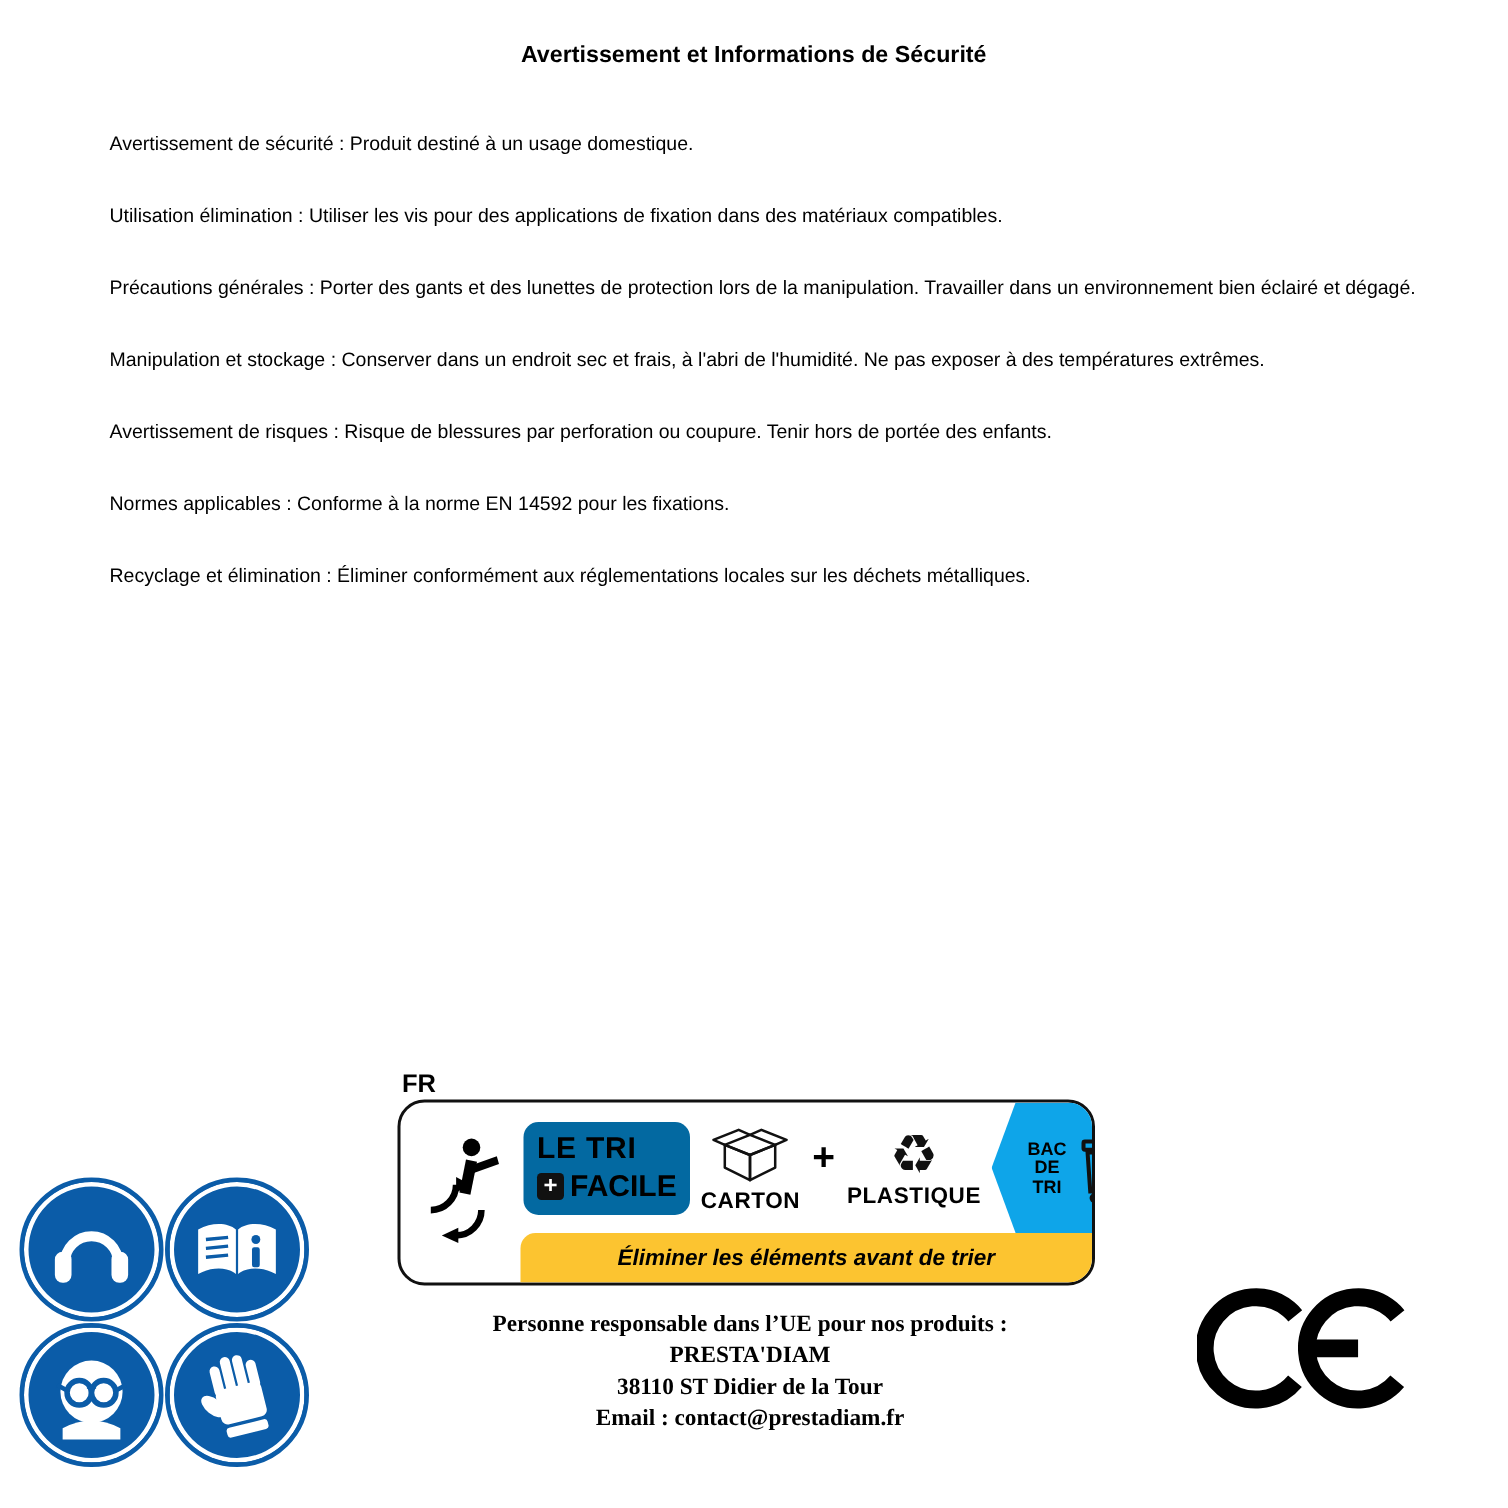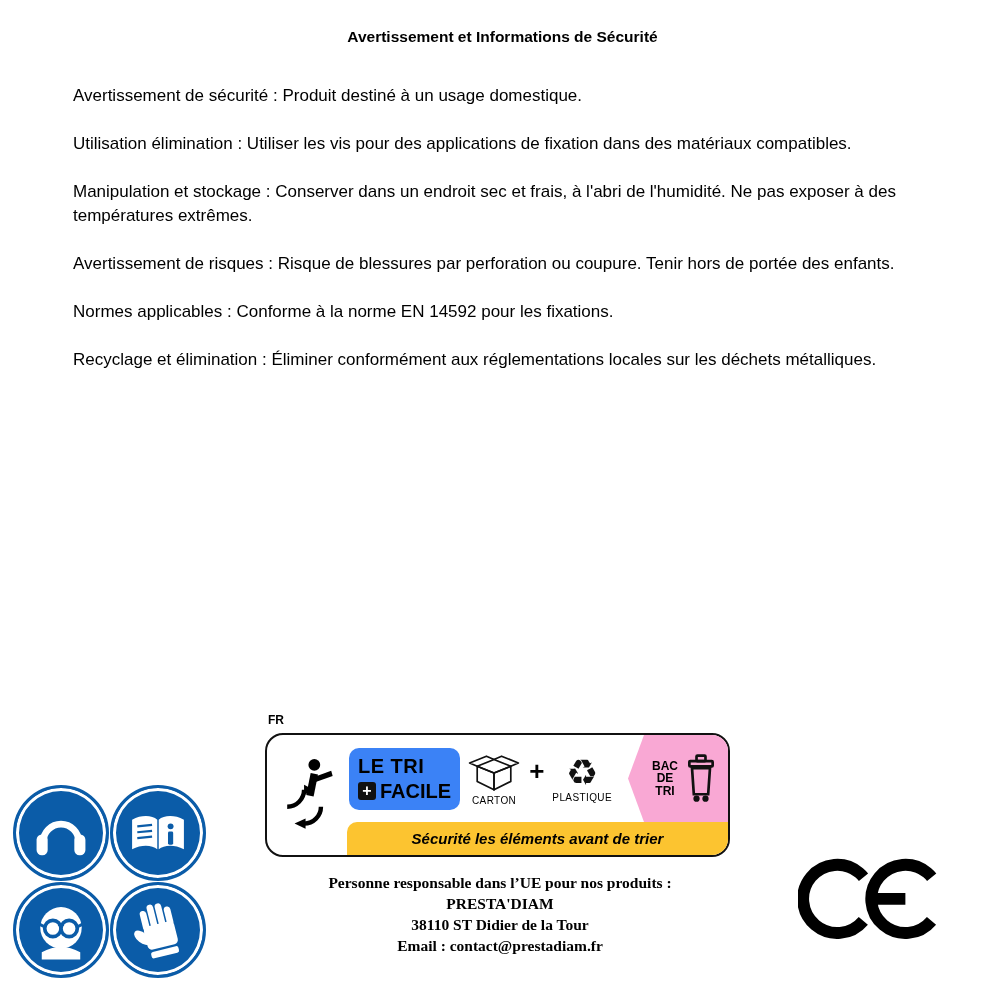--- a/index.html
+++ b/index.html
@@ -1,42 +1,42 @@
 <!DOCTYPE html>
 <html><head>
 <meta charset="utf-8">
 <style>
   html,body{margin:0;padding:0;background:#fff;}
   .page{position:relative;width:1005px;height:1005px;background:#fff;overflow:hidden;
         font-family:"Liberation Sans",sans-serif;color:#000;}
   .title{position:absolute;top:28px;left:0;width:100%;text-align:center;
          font-size:15.5px;font-weight:bold;margin:0;}
-  .body-text{position:absolute;top:84px;left:73px;width:898px;font-size:17px;line-height:24px;}
+  .body-text{position:absolute;top:84px;left:73px;width:898px;font-size:13px;line-height:24px;}
   .body-text p{margin:0 0 24px 0;}
 
   
-  .fr-code{position:absolute;left:268px;top:713px;font-size:12px;font-weight:bold;}
+  .fr-code{position:absolute;left:268px;top:713px;font-size:17px;font-weight:bold;}
   .sorting-label{position:absolute;left:265px;top:733px;width:465px;height:124px;
                  border:2.5px solid #111;border-radius:18px;background:#fff;
                  display:flex;overflow:hidden;box-sizing:border-box;}
   .triman{width:80px;flex:0 0 80px;display:flex;align-items:center;justify-content:center;}
   .label-right{flex:1;display:flex;flex-direction:column;min-width:0;}
   .label-top{flex:1;display:flex;align-items:center;gap:7px;padding-left:2px;}
-  .tri-facile-box{background:#3b82f6;border-radius:10px;padding:7px 9px;display:flex;
+  .tri-facile-box{background:#0369a1;border-radius:10px;padding:7px 9px;display:flex;
                   flex-direction:column;gap:2px;}
   .tri-line1{font-size:20px;font-weight:bold;letter-spacing:.5px;}
   .tri-line2{display:flex;align-items:center;gap:4px;font-size:20px;font-weight:bold;}
   .plus-sq{width:18px;height:18px;background:#111;color:#fff;display:flex;align-items:center;
            justify-content:center;font-size:16px;font-weight:bold;border-radius:3px;}
   .material{display:flex;flex-direction:column;align-items:center;gap:1px;}
-  .mat-label{font-size:10px;font-weight:normal;letter-spacing:.4px;}
+  .mat-label{font-size:15px;font-weight:bold;letter-spacing:.4px;}
   .plus-big{font-size:26px;font-weight:bold;margin:0 1px 14px 1px;}
   .recycle-glyph{font-size:36px;line-height:36px;color:#111;}
   .bac-flag{margin-left:auto;height:100%;display:flex;align-items:center;gap:5px;
-            background:#f9a8d4;clip-path:polygon(16px 0,100% 0,100% 100%,16px 100%,0 50%);
+            background:#0ea5e9;clip-path:polygon(16px 0,100% 0,100% 100%,16px 100%,0 50%);
             padding:0 9px 0 24px;}
   .bac-text{font-size:12px;font-weight:bold;line-height:12.5px;text-align:center;}
   .label-strip{height:33px;background:#fcc430;border-top-left-radius:10px;display:flex;
                align-items:center;justify-content:center;font-style:italic;font-weight:bold;
                font-size:15px;}
 
   
   .icons-grid{position:absolute;left:13px;top:785px;display:grid;
               grid-template-columns:96px 96px;grid-auto-rows:96px;gap:1px;}
   .picto{width:96px;height:96px;border-radius:50%;background:#0b5ca8;border:3px solid #0b5ca8;
@@ -55,20 +55,21 @@
 </head>
 <body>
 
 <div class="page">
 
   <h1 class="title">Avertissement et Informations de Sécurité</h1>
 
   <div class="body-text">
     <p>Avertissement de sécurité : Produit destiné à un usage domestique.</p>
     <p>Utilisation élimination : Utiliser les vis pour des applications de fixation dans des matériaux compatibles.</p>
+    <p>Précautions générales : Porter des gants et des lunettes de protection lors de la manipulation. Travailler dans un environnement bien éclairé et dégagé.</p>
     <p>Manipulation et stockage : Conserver dans un endroit sec et frais, à l'abri de l'humidité. Ne pas exposer à des températures extrêmes.</p>
     <p>Avertissement de risques : Risque de blessures par perforation ou coupure. Tenir hors de portée des enfants.</p>
     <p>Normes applicables : Conforme à la norme EN 14592 pour les fixations.</p>
     <p>Recyclage et élimination : Éliminer conformément aux réglementations locales sur les déchets métalliques.</p>
   </div>
 
   <div class="fr-code">FR</div>
 
   <div class="sorting-label">
     <div class="triman">
@@ -116,21 +117,21 @@
           </div>
           <svg viewBox="0 0 40 58" width="36" height="52" fill="none" stroke="#111" stroke-width="3" aria-hidden="true">
             <rect x="7" y="9" width="26" height="6" rx="1"></rect>
             <rect x="15" y="3" width="10" height="6" rx="1"></rect>
             <path d="M10 17 L30 17 L28 46 L12 46 Z"></path>
             <circle cx="15" cy="51" r="3.5" fill="#111" stroke="none"></circle>
             <circle cx="25" cy="51" r="3.5" fill="#111" stroke="none"></circle>
           </svg>
         </div>
       </div>
-      <div class="label-strip">Sécurité les éléments avant de trier</div>
+      <div class="label-strip">Éliminer les éléments avant de trier</div>
     </div>
   </div>
 
   <div class="icons-grid">
     <div class="picto">
       <svg viewBox="0 0 100 100" aria-hidden="true">
         <path d="M26 62 A24 24 0 0 1 74 62" stroke="#fff" stroke-width="9" fill="none"></path>
         <rect x="17" y="52" width="15" height="28" rx="7" fill="#fff"></rect>
         <rect x="68" y="52" width="15" height="28" rx="7" fill="#fff"></rect>
       </svg>

